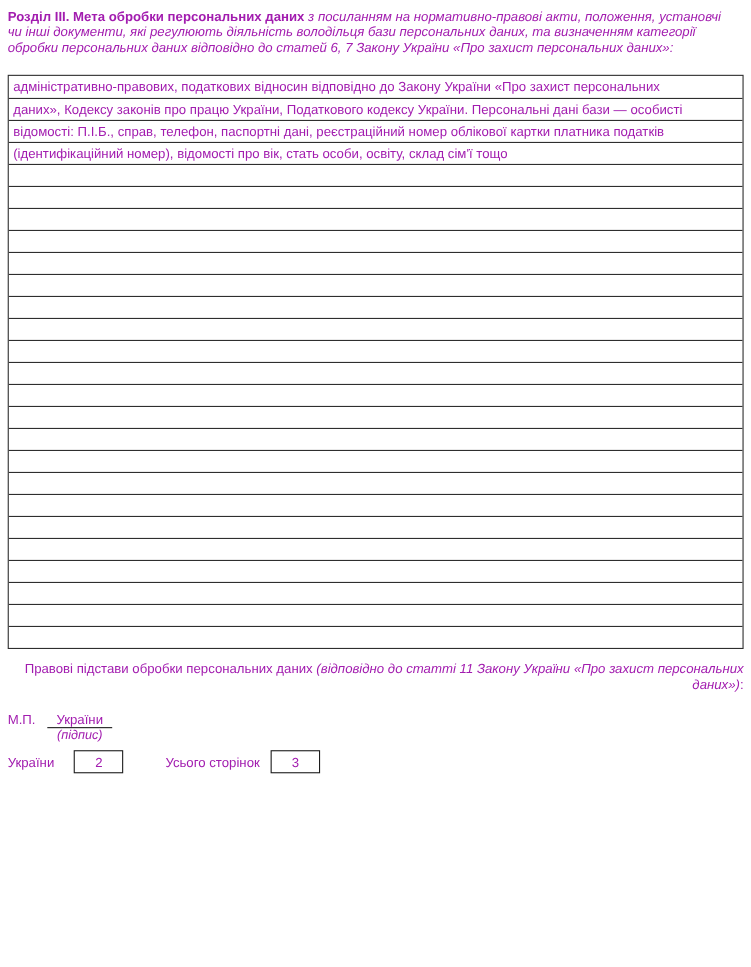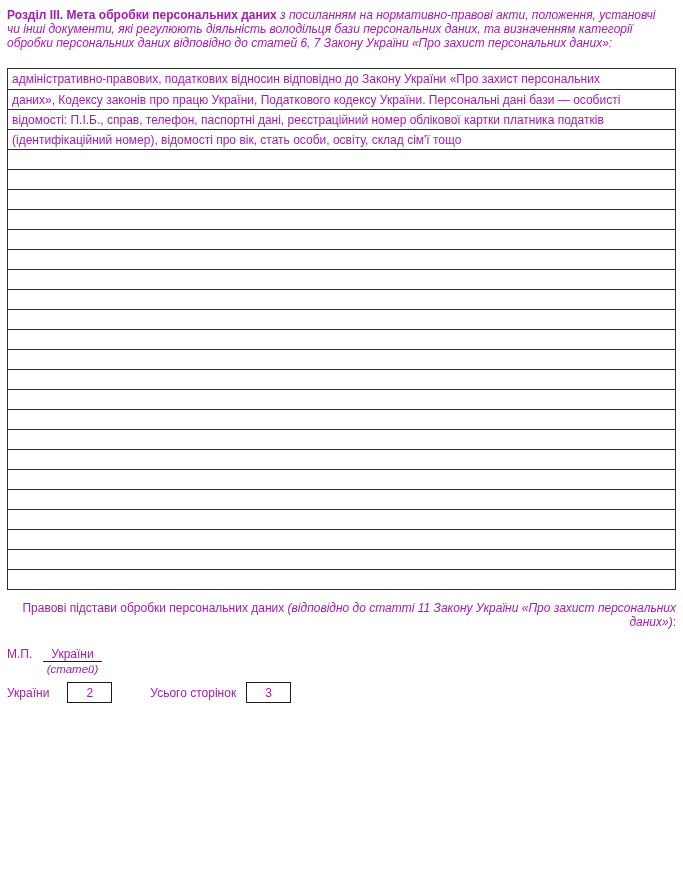--- a/index.html
+++ b/index.html
@@ -81,21 +81,21 @@
     </div>
 
   <p class="legal"><span>Правові підстави обробки персональних даних </span><span class="it">(відповідно до статті 11 Закону України «Про захист персональних
 даних»)</span><span>:</span></p>
 
 
   <div class="seal-row">
     <span>М.П.</span>
     <div class="sig">
       <div class="sig-name">України</div>
-      <div class="sig-caption it">(статей)</div>
+      <div class="sig-caption it">(підпис)</div>
     </div>
   </div>
 
   <div class="page-row">
     <span class="pl">України</span>
     <span class="box">2</span>
     <span class="tl">Усього сторінок</span>
     <span class="box">3</span>
   </div>
 

